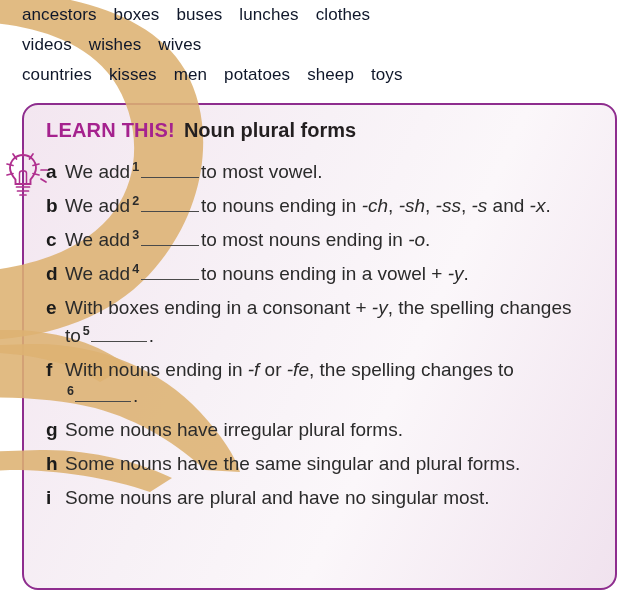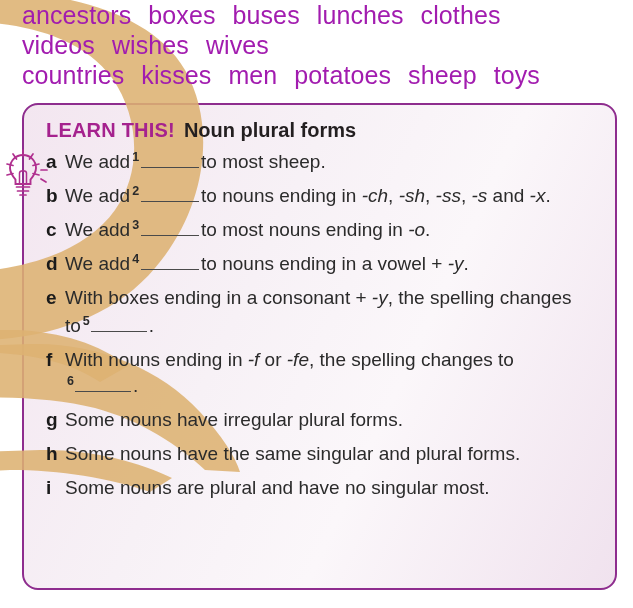--- a/index.html
+++ b/index.html
@@ -26,23 +26,23 @@
 
   
   .wordlist {
     position: absolute;
     left: 22px;
     top: 0px;
     width: 600px;
     z-index: 5;
   }
   .word-row {
-    font-size: 25px;
+    font-size: 17px;
     line-height: 30px;
-    color: #a21caf;
+    color: #0f172a;
     white-space: nowrap;
     letter-spacing: 0.1px;
   }
   .word {
     margin-right: 17px;
   }
   .word:last-child { margin-right: 0; }
 
   
   .learn-box {
@@ -67,21 +67,21 @@
     box-sizing: border-box;
     padding: 14px 18px 10px 24px;
     z-index: 4;
   }
 
   
   .box-header {
     font-size: 20px;
     line-height: 26px;
     font-weight: bold;
-    margin-bottom: 5px;
+    margin-bottom: 15px;
     white-space: nowrap;
   }
   .learn-this {
     color: #A5228E;
     font-weight: bold;
     letter-spacing: 0.2px;
   }
   .header-title {
     color: #231F20;
     font-weight: bold;
@@ -215,21 +215,21 @@
 
   <div class="box-header">
     <span class="learn-this">LEARN THIS!</span><span class="header-title">Noun plural forms</span>
   </div>
 
 
   <div class="rules">
 
     <div class="rule">
       <span class="rule-letter">a</span>
-      <span class="rule-text"><span>We add</span><sup class="marker">1</sup><span class="blank"></span><span>to most sheep.</span></span>
+      <span class="rule-text"><span>We add</span><sup class="marker">1</sup><span class="blank"></span><span>to most vowel.</span></span>
     </div>
 
     <div class="rule">
       <span class="rule-letter">b</span>
       <span class="rule-text"><span>We add</span><sup class="marker">2</sup><span class="blank"></span><span>to nouns ending in </span><i>-ch</i><span>, </span><i>-sh</i><span>, </span><i>-ss</i><span>, </span><i>-s</i><span> and </span><i>-x</i><span>.</span></span>
     </div>
 
     <div class="rule">
       <span class="rule-letter">c</span>
       <span class="rule-text"><span>We add</span><sup class="marker">3</sup><span class="blank"></span><span>to most nouns ending in </span><i>-o</i><span>.</span></span>

